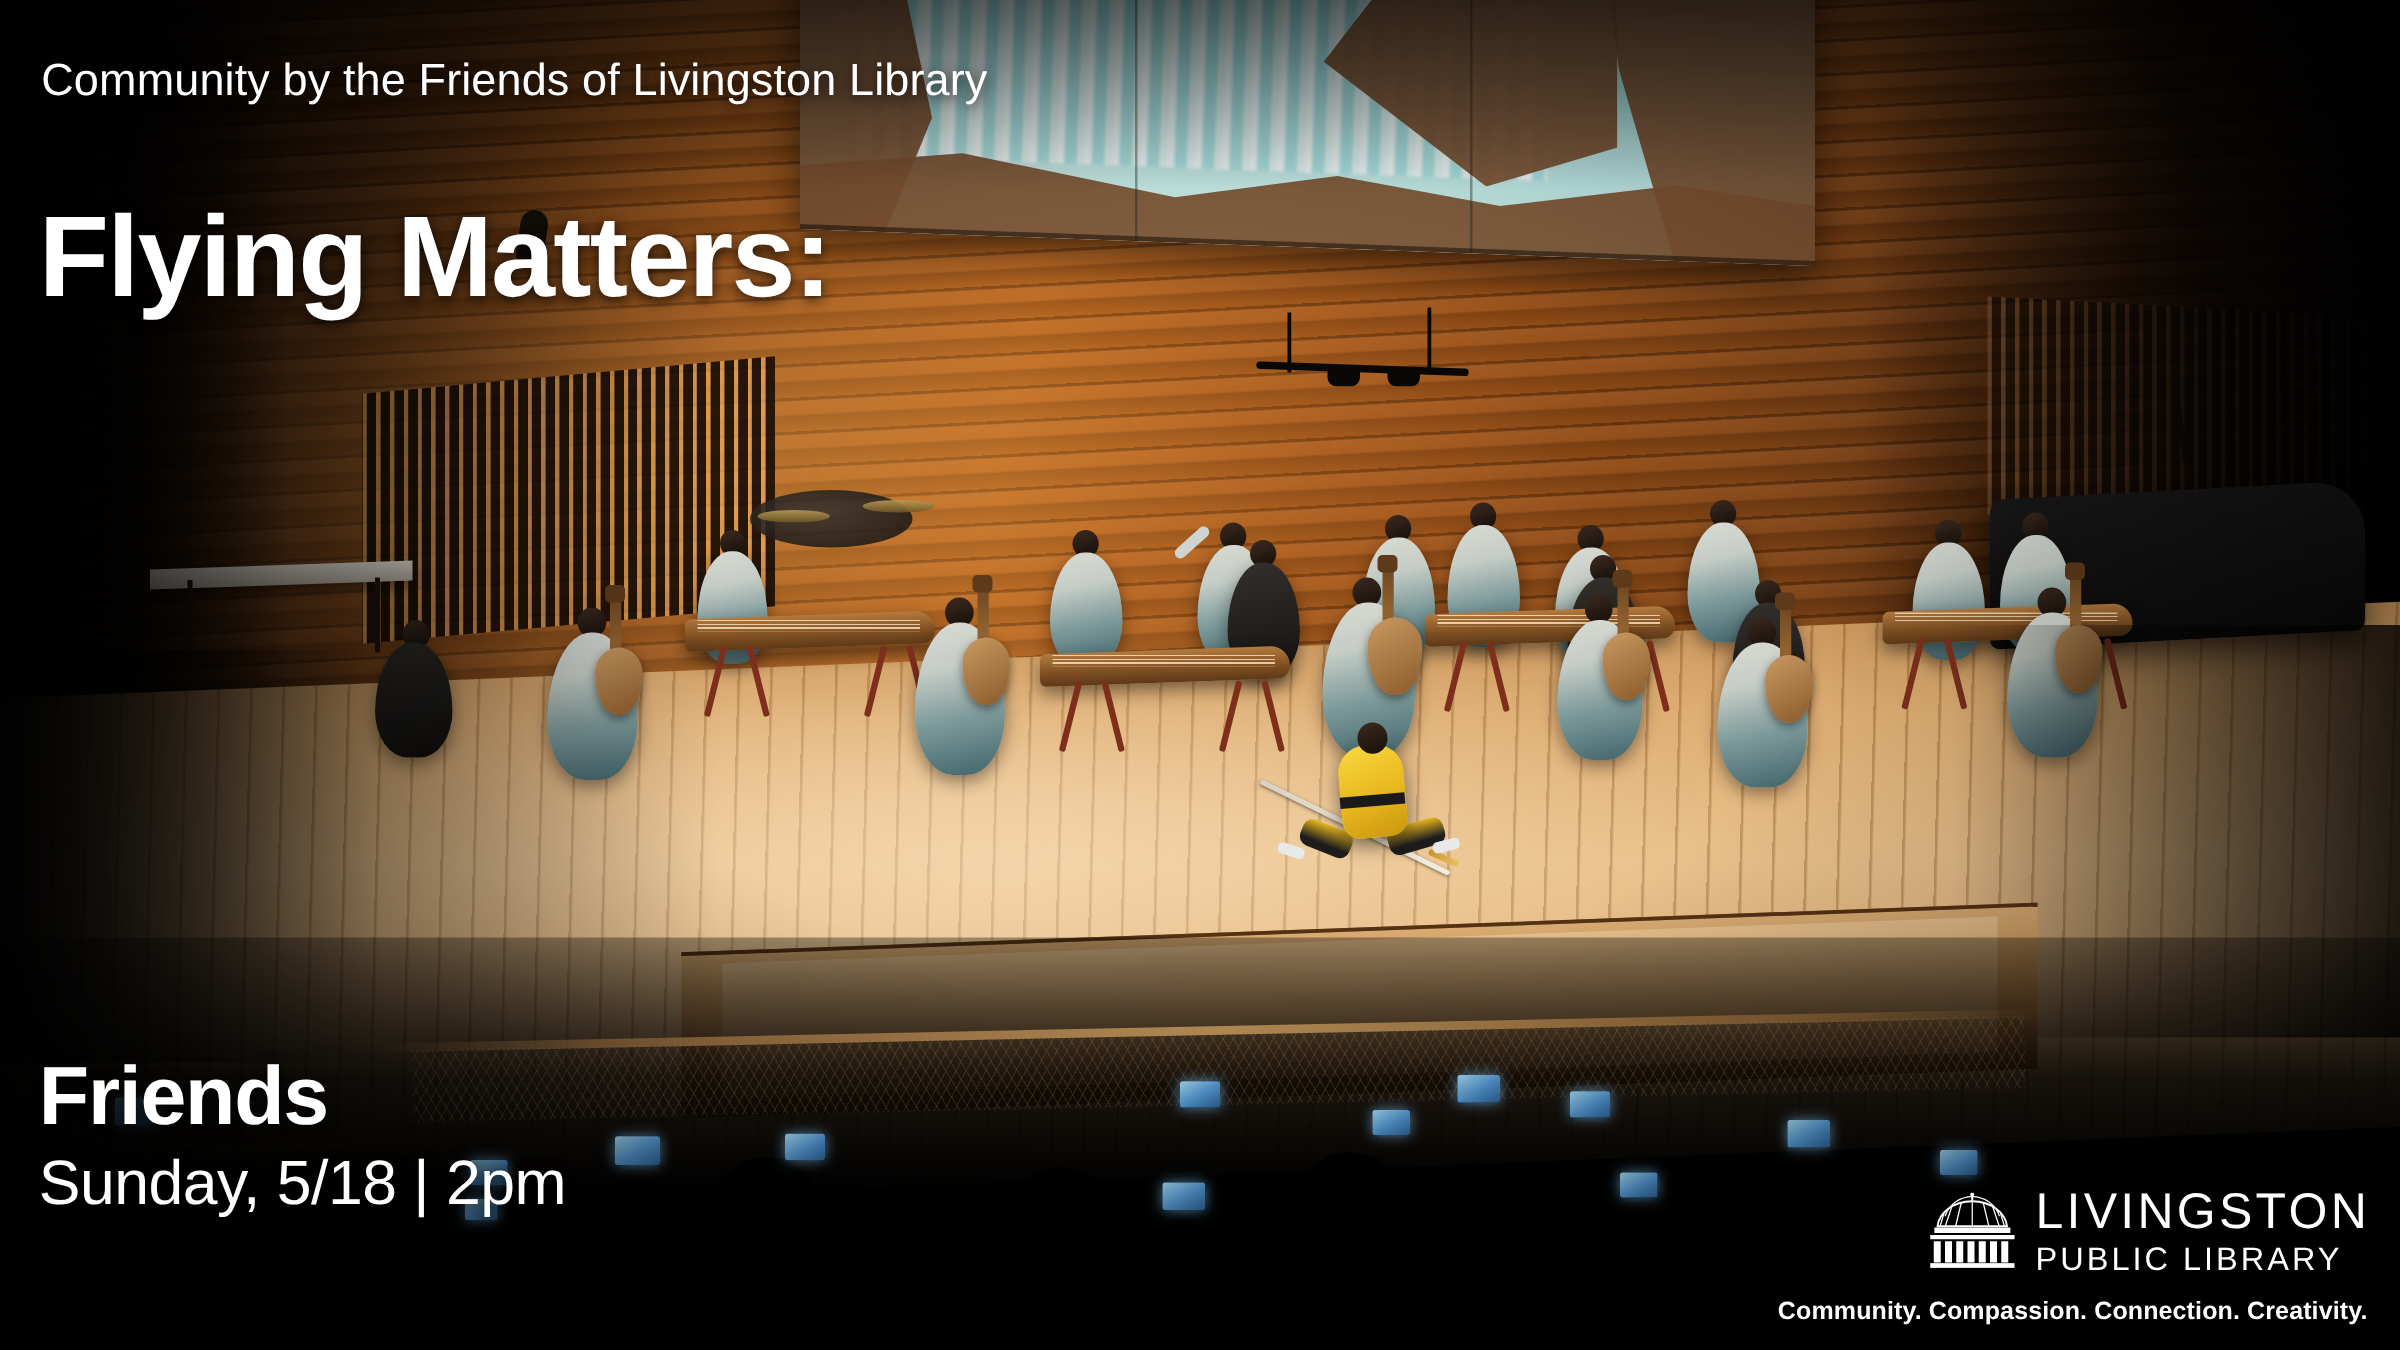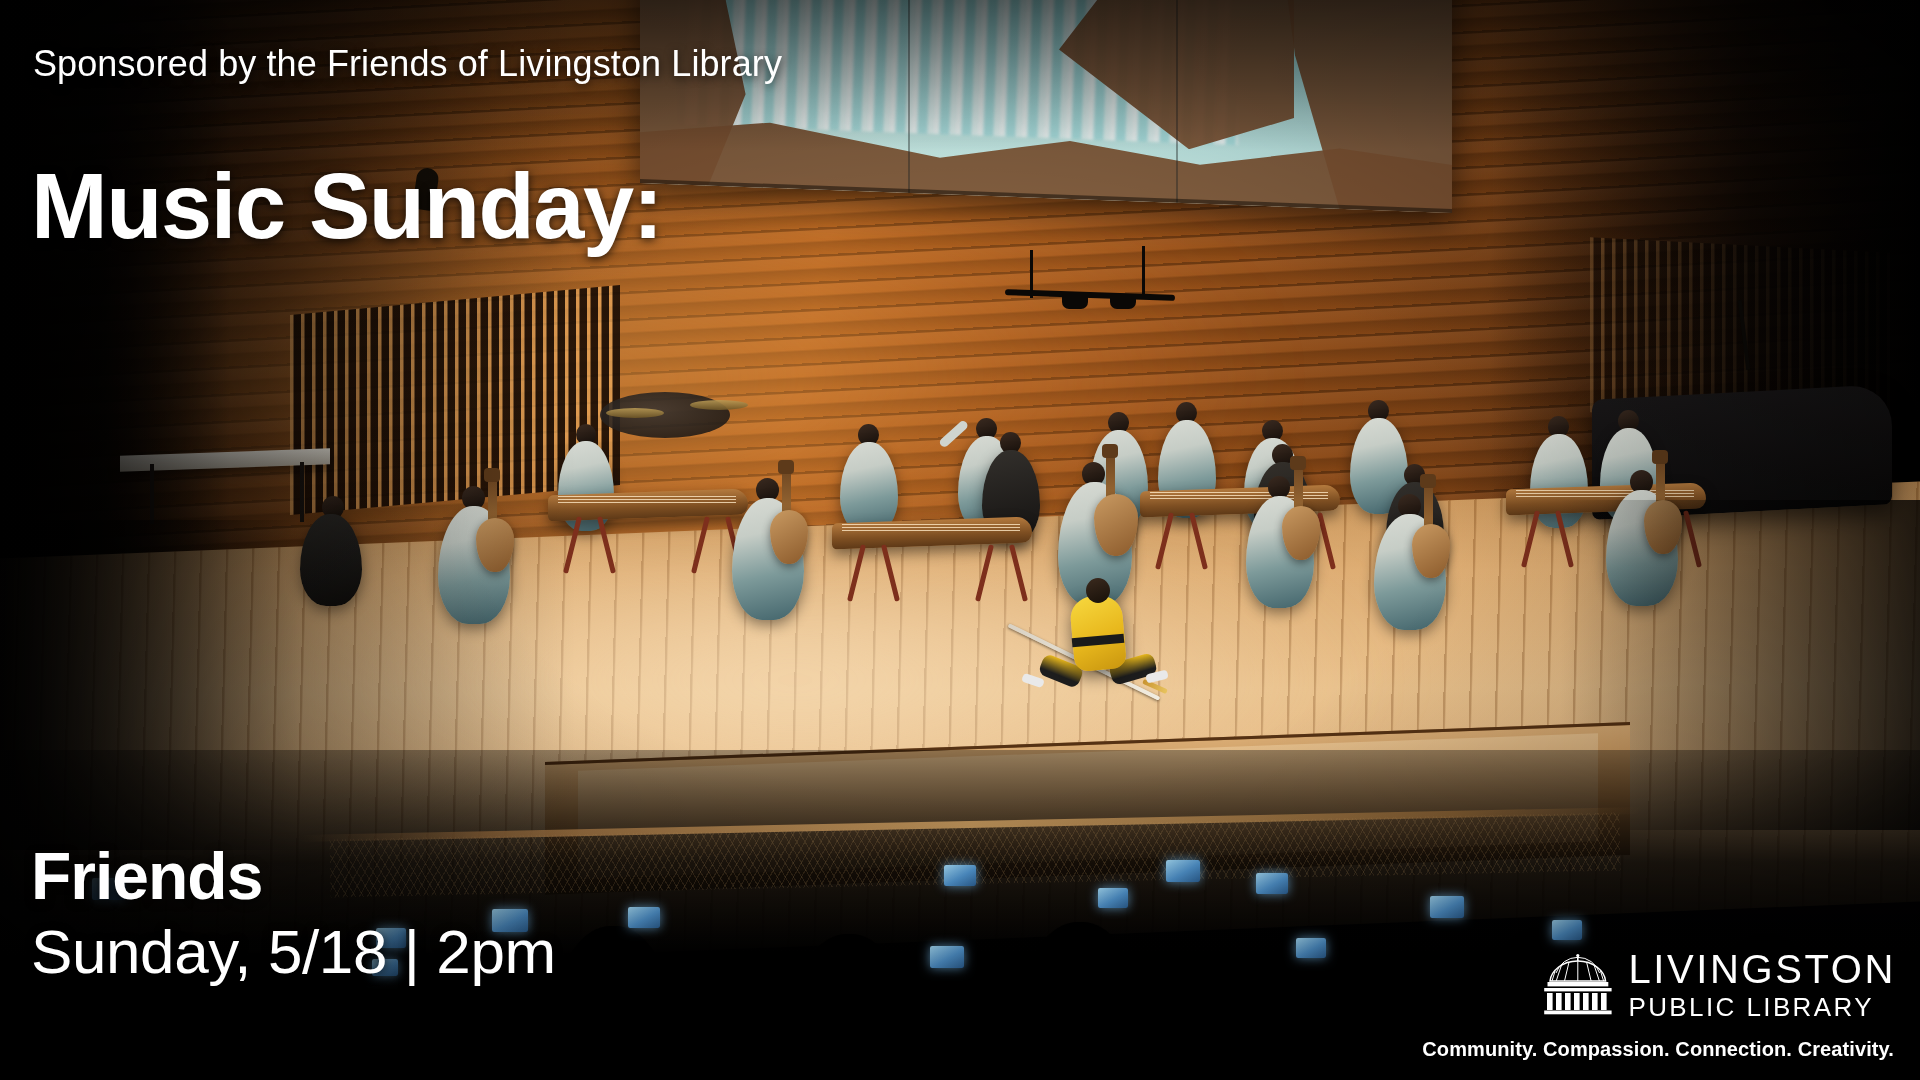--- a/index.html
+++ b/index.html
@@ -174,21 +174,21 @@
       radial-gradient(ellipse at 50% 46%,transparent 36%,rgba(0,0,0,.30) 74%,rgba(0,0,0,.70) 100%),
       linear-gradient(90deg,rgba(0,0,0,.92) 0%,rgba(0,0,0,.42) 12%,transparent 30%),
       linear-gradient(180deg,rgba(0,0,0,.55) 0%,transparent 14%);}
 
   
   .txt{position:absolute;color:#fff;text-shadow:0 2px 10px rgba(0,0,0,.78);}
   #sponsor{left:33px;top:43px;font-size:36px;font-weight:400;letter-spacing:.1px;}
   #title-main{left:31px;top:160px;font-size:92px;font-weight:700;letter-spacing:-1.4px;line-height:1;}
   #title-sub{left:31px;top:266px;font-size:68px;font-weight:300;letter-spacing:-.6px;line-height:1;}
   #evt-type{left:31px;top:843px;font-size:66px;font-weight:700;letter-spacing:-1px;line-height:1;}
-  #evt-when{left:31px;top:921px;font-size:62px;font-weight:300;letter-spacing:-.4px;line-height:1;}
+  #evt-when{left:31px;top:921px;font-size:50px;font-weight:300;letter-spacing:-.4px;line-height:1;}
 
   
   #logo{position:absolute;right:24px;bottom:60px;display:flex;align-items:center;gap:14px;}
   #logo-mark{width:72px;height:62px;flex:none;}
   .logo-words{display:flex;flex-direction:column;line-height:1;}
   #logo-l1{font-size:40px;font-weight:300;letter-spacing:2.6px;color:#fff;}
   #logo-l2{font-size:26px;font-weight:300;letter-spacing:2.4px;color:#fff;margin-top:5px;}
   #tagline{position:absolute;right:26px;bottom:19px;font-size:20px;font-weight:700;
     letter-spacing:.1px;color:#fff;}
 </style>
@@ -435,23 +435,23 @@
       <div class="phone" style="left:1256px;bottom:186px;width:32px;height:21px"></div>
       <div class="phone" style="left:1296px;bottom:122px;width:30px;height:20px"></div>
       <div class="phone" style="left:1430px;bottom:162px;width:34px;height:22px"></div>
       <div class="phone" style="left:1552px;bottom:140px;width:30px;height:20px"></div>
       <div class="phone" style="left:372px;bottom:104px;width:26px;height:17px"></div>
     </div>
 
     <div class="vignette"></div>
   </div>
 
-  <div class="txt" id="sponsor">Sponsored by the Friends of Livingston Library</div>
-
-  <div class="txt" id="title-main">Music Sunday:</div>
+  <div class="txt" id="sponsor">Community by the Friends of Livingston Library</div>
+
+  <div class="txt" id="title-main">Flying Matters:</div>
 
 
   <div class="txt" id="evt-type">Friends</div>
 
   <div class="txt" id="evt-when">Sunday, 5/18 | 2pm</div>
 
   <div id="logo">
     <svg id="logo-mark" viewBox="0 0 72 62">
       <rect x="35" y="1" width="1.6" height="6" fill="#fff"></rect>
       <circle cx="35.8" cy="1.6" r="1.6" fill="#fff"></circle>

